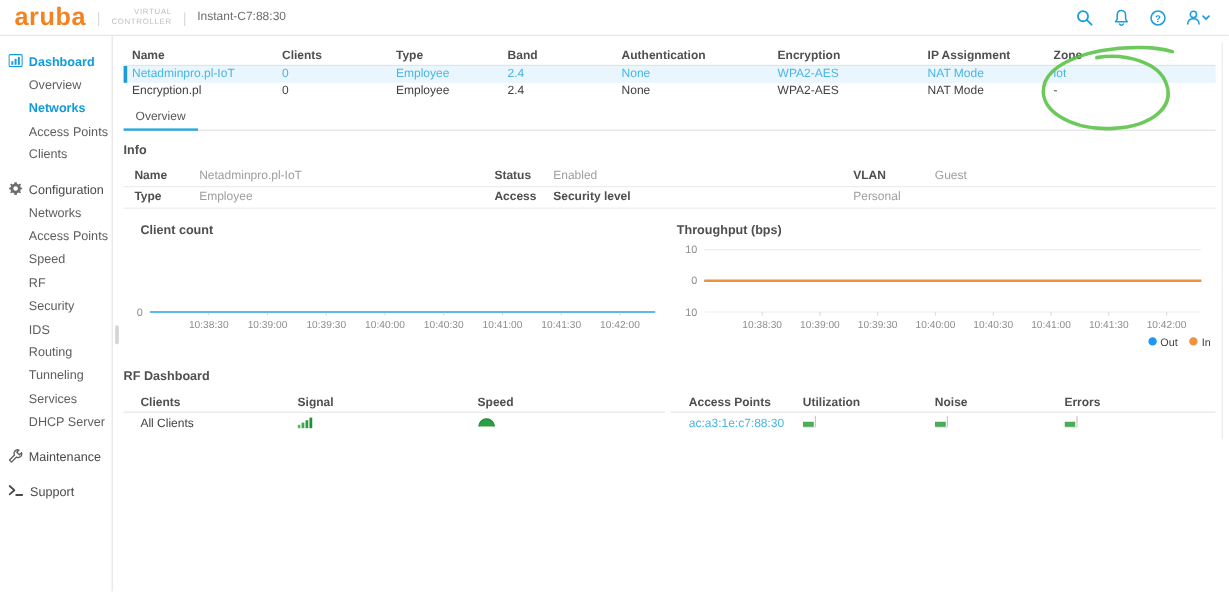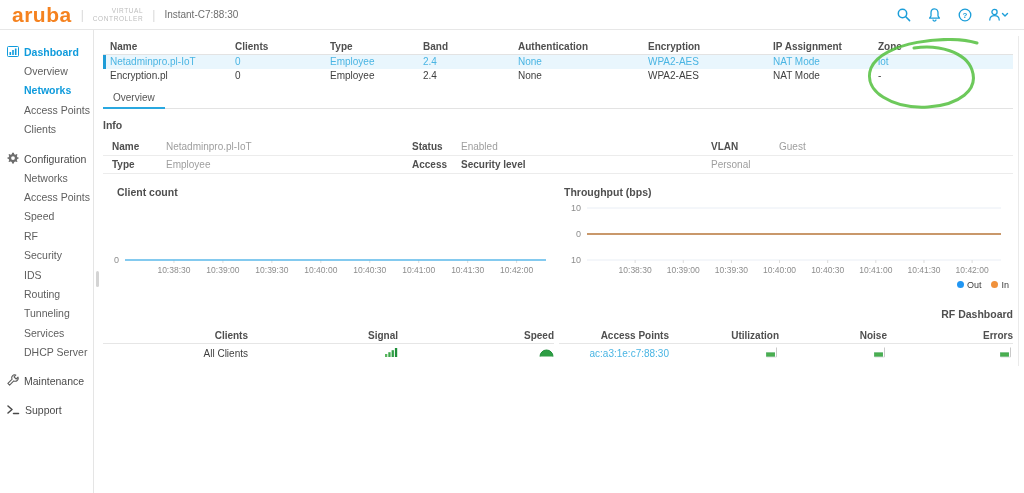--- a/index.html
+++ b/index.html
@@ -60,21 +60,21 @@
   .chart-col.right { flex:1; }
   .chart-title { font-size:10.5px; font-weight:bold; color:#4f4f4f; height:14px; }
   .chart-col.left .chart-title { padding-left:14px; }
   .chart-col.right .chart-title { padding-left:5px; }
   .chart-box { height:80px; width:100%; }
   .legend { display:flex; justify-content:flex-end; gap:10px; align-items:flex-start;
     font-size:9px; color:#3c3c3c; height:12px; padding-right:4px; }
   .dot { width:7px; height:7px; border-radius:50%; display:inline-block; margin-right:3px; }
 
   
-  .rf { margin-top:16px;text-align:right; }
+  .rf { margin-top:16px; }
   .rf-tables { display:flex; gap:5px; margin-top:6px; }
   .rf-left { width:451px; }
   .rf-right { flex:1; }
   .rf-grid-l { display:grid; grid-template-columns:145px 150px 1fr; align-items:center; }
   .rf-grid-r { display:grid; grid-template-columns:110px 110px 108px 1fr; align-items:center; }
   .rf-grid-l > div:first-child { padding-left:14px; }
   .rf-grid-r > div:first-child { padding-left:15px; }
   .rf-head { height:17px; font-size:10px; font-weight:bold; color:#4f4f4f; border-bottom:1px solid #e6e6e6; }
   .rf-row { height:18px; font-size:10px; color:#3f3f3f; }
   .maclink { color:#4ab5e3; cursor:pointer; }

